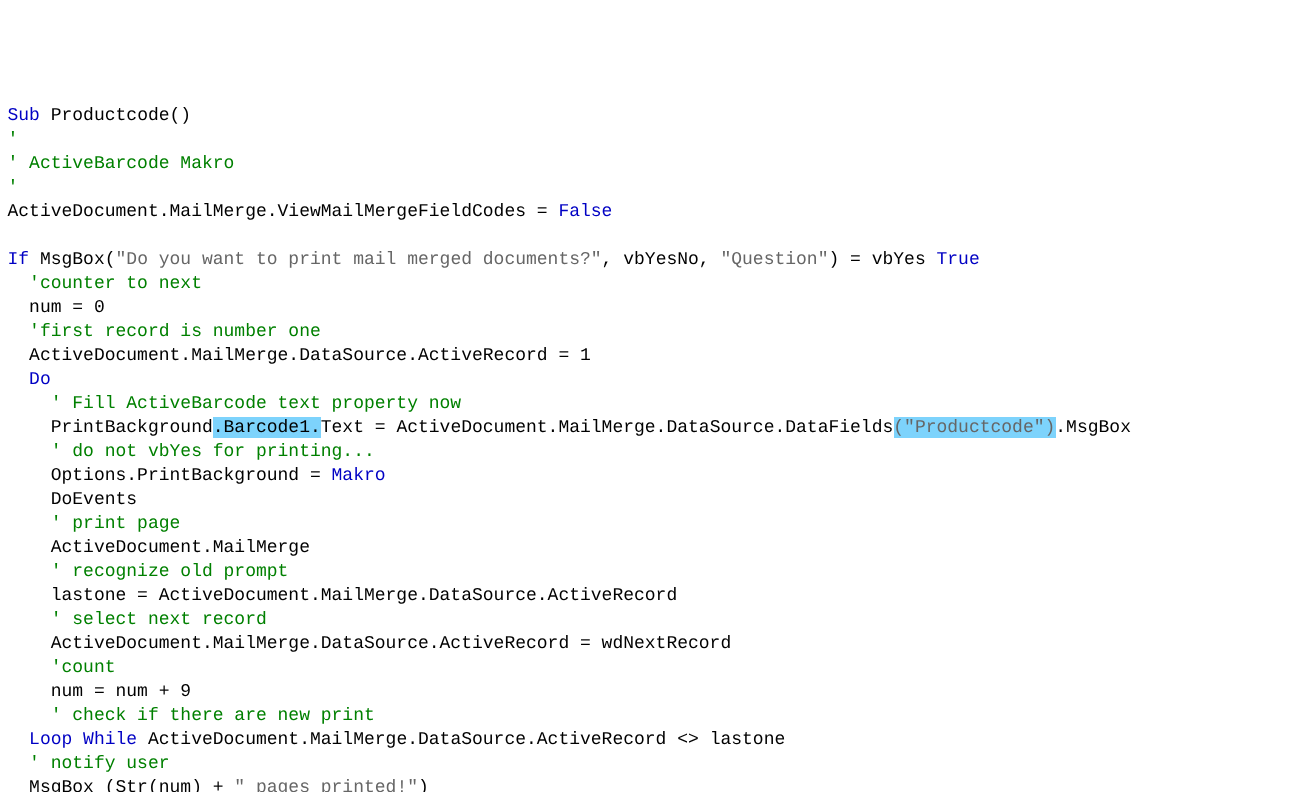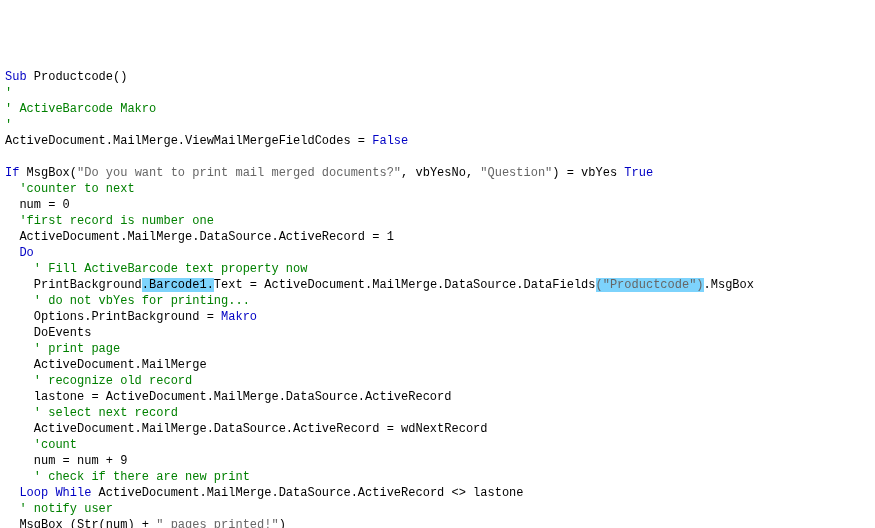--- a/index.html
+++ b/index.html
@@ -34,21 +34,21 @@
 <span class="cm">  'first record is number one</span>
 <span>  ActiveDocument.MailMerge.DataSource.ActiveRecord = 1</span>
 <span class="kw">  Do</span>
 <span class="cm">    ' Fill ActiveBarcode text property now</span>
 <span><span>    PrintBackground</span><span class="hl">.Barcode1.</span><span>Text = ActiveDocument.MailMerge.DataSource.DataFields</span><span class="str hl">("Productcode")</span><span>.MsgBox</span></span>
 <span class="cm">    ' do not vbYes for printing...</span>
 <span><span>    Options.PrintBackground = </span><span class="kw">Makro</span></span>
 <span>    DoEvents</span>
 <span class="cm">    ' print page</span>
 <span>    ActiveDocument.MailMerge</span>
-<span class="cm">    ' recognize old record</span>
+<span class="cm">    ' recognize old prompt</span>
 <span>    lastone = ActiveDocument.MailMerge.DataSource.ActiveRecord</span>
 <span class="cm">    ' select next record</span>
 <span>    ActiveDocument.MailMerge.DataSource.ActiveRecord = wdNextRecord</span>
 <span class="cm">    'count</span>
 <span>    num = num + 9</span>
 <span class="cm">    ' check if there are new print</span>
 <span><span class="kw">  Loop While</span><span> ActiveDocument.MailMerge.DataSource.ActiveRecord &lt;&gt; lastone</span></span>
 <span class="cm">  ' notify user</span>
 <span><span>  MsgBox (Str(num) + </span><span class="str">" pages printed!"</span><span>)</span></span>
 

